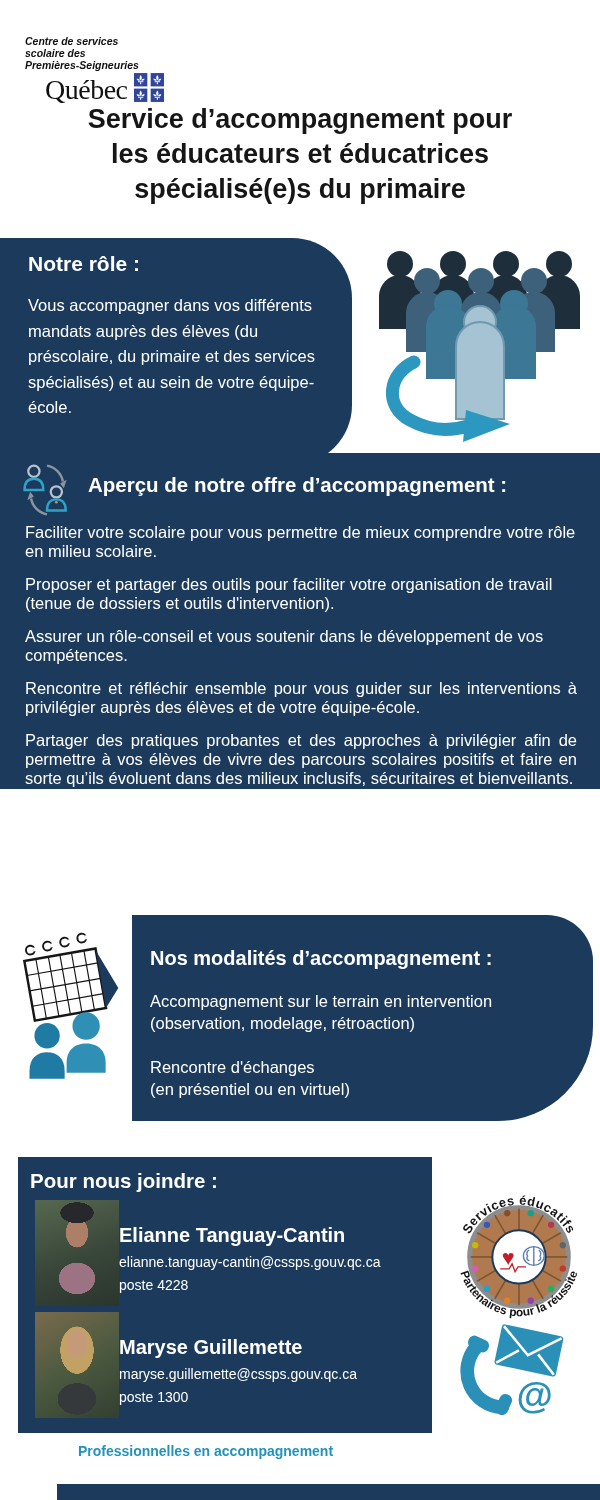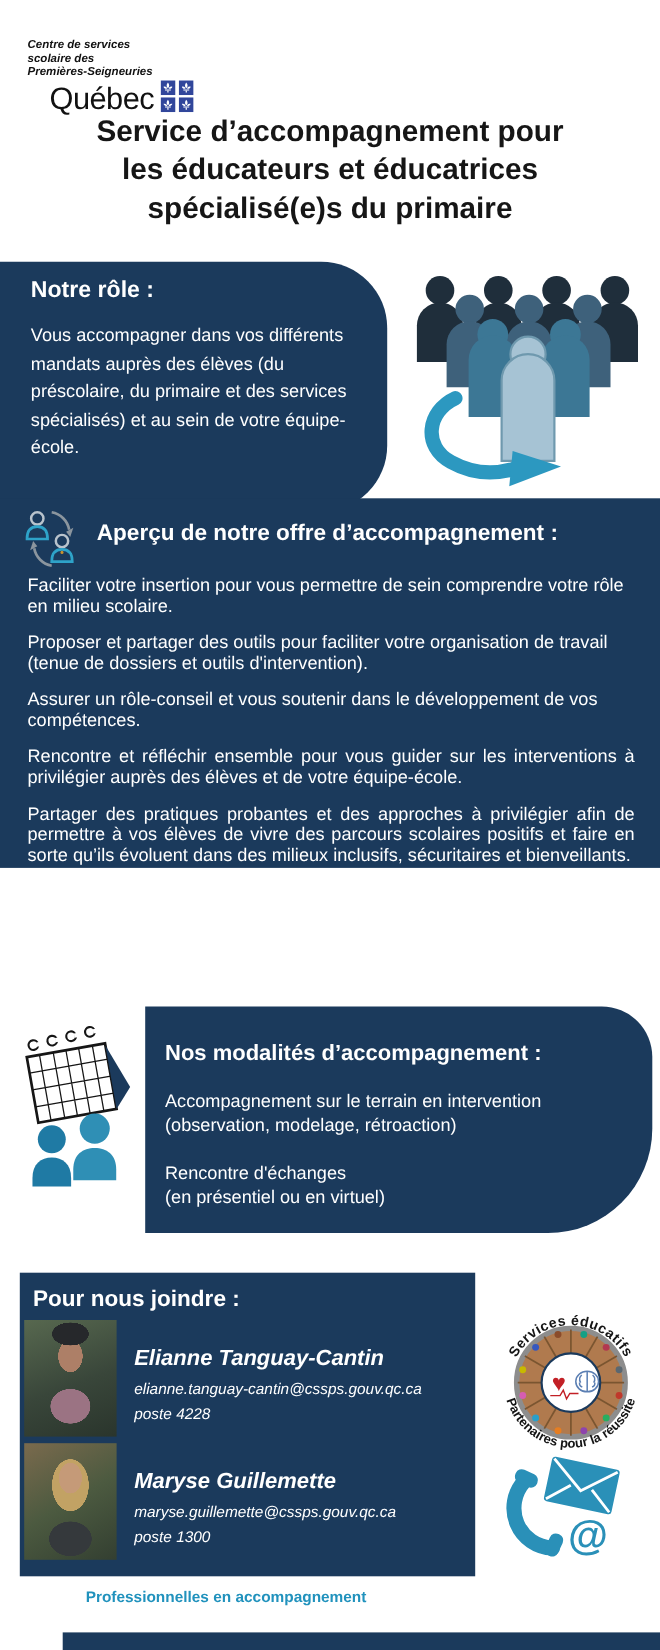--- a/index.html
+++ b/index.html
@@ -5,21 +5,21 @@
   html,body{margin:0;padding:0;background:#e8e8e8;}
   *{box-sizing:border-box;}
   #poster{
     position:relative;width:600px;height:1500px;margin:0 auto;
     background:#ffffff;overflow:hidden;
     font-family:"Liberation Sans", sans-serif;color:#161616;
   }
   
   .logo{position:absolute;left:25px;top:35px;}
   .org-lines{font-size:10.5px;font-weight:bold;font-style:italic;line-height:12px;color:#111;}
-  .wordmark-row{display:flex;align-items:flex-end;gap:6px;margin-top:2px;padding-left:20px;}
+  .wordmark-row{display:flex;align-items:flex-end;gap:6px;margin-top:2px;padding-left:20px;font-family:Liberation Serif, serif;}
   .wordmark{font-size:28px;letter-spacing:-0.5px;color:#111;line-height:26px;}
   .flag{display:block;margin-bottom:1px;}
   
   .title{position:absolute;left:0;top:102px;width:600px;text-align:center;
     font-size:27px;font-weight:bold;line-height:35px;color:var(--title_text,#161616);margin:0;}
   
   .role-box{position:absolute;left:0;top:238px;width:352px;height:227px;
     background:var(--navy,#1b3a5c);border-radius:0 60px 60px 0;
     padding:14px 20px 0 28px;color:#fff;}
   .role-box h2{margin:0 0 17px 0;font-size:21px;font-weight:bold;}
@@ -37,21 +37,21 @@
   .calendar{position:absolute;left:10px;top:928px;}
   .modalites{position:absolute;left:132px;top:915px;width:461px;height:206px;
     background:var(--navy,#1b3a5c);border-radius:0 46px 95px 0;
     padding:32px 30px 0 18px;color:#fff;}
   .modalites h2{margin:0 0 20px 0;font-size:20px;font-weight:bold;}
   .mod-item{margin:0 0 22px 0;font-size:16.5px;line-height:22px;}
   
   .contact{position:absolute;left:18px;top:1157px;width:414px;height:276px;
     background:var(--navy,#1b3a5c);color:#fff;}
   .contact h2{position:absolute;left:12px;top:12px;margin:0;font-size:20.5px;font-weight:bold;}
-  .person{position:absolute;left:4px;display:flex;gap:16px;font-style:italic;}
+  .person{position:absolute;left:17px;display:flex;}
   .person-1{top:43px;}
   .person-2{top:155px;}
   .photo{width:84px;height:106px;flex:none;}
   .photo-elianne{background:
     radial-gradient(ellipse 24px 15px at 50% 12%, #26282b 69%, transparent 70%),
     radial-gradient(ellipse 16px 21px at 50% 31%, #ad7f67 69%, transparent 70%),
     radial-gradient(ellipse 30px 26px at 50% 74%, #9b7383 60%, transparent 61%),
     linear-gradient(160deg,#57684f,#39463a 55%,#2a352c);}
   .photo-maryse{background:
     radial-gradient(ellipse 15px 20px at 50% 30%, #c59a78 69%, transparent 70%),
@@ -164,21 +164,21 @@
       <circle cx="41" cy="44" r="1.5" fill="#c8922f"></circle>
       <g stroke="#8b959e" stroke-width="2.6" fill="none">
         <path d="M31 5 a21 21 0 0 1 17 17"></path>
         <path d="M31 57 a21 21 0 0 1 -17 -17"></path>
       </g>
       <polygon points="45,24 52,20 49,29" fill="#8b959e"></polygon>
       <polygon points="17,38 10,42 13,33" fill="#8b959e"></polygon>
     </svg>
     <h2>Aperçu de notre offre d’accompagnement :</h2>
     <div class="apercu-body">
-      <p>Faciliter votre insertion pour vous permettre de sein comprendre votre rôle en milieu scolaire.</p>
+      <p>Faciliter votre scolaire pour vous permettre de mieux comprendre votre rôle en milieu scolaire.</p>
       <p>Proposer et partager des outils pour faciliter votre organisation de travail (tenue de dossiers et outils d'intervention).</p>
       <p>Assurer un rôle-conseil et vous soutenir dans le développement de vos compétences.</p>
       <p class="justify">Rencontre et réfléchir ensemble pour vous guider sur les interventions à privilégier auprès des élèves et de votre équipe-école.</p>
       <p class="justify">Partager des pratiques probantes et des approches à privilégier afin de permettre à vos élèves de vivre des parcours scolaires positifs et faire en sorte qu’ils évoluent dans des milieux inclusifs, sécuritaires et bienveillants.</p>
       <p>Créer des opportunités de réseautage.</p>
     </div>
   </section>
 
   <svg class="calendar" viewBox="0 0 125 158" width="122" height="155" aria-hidden="true">
     <g transform="rotate(-10 60 60)">

